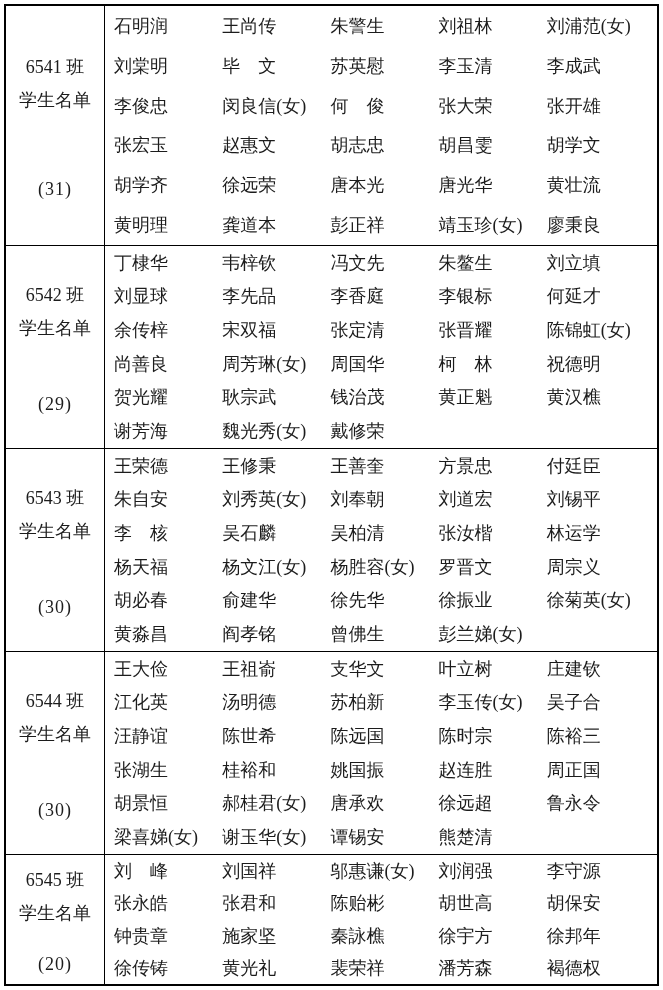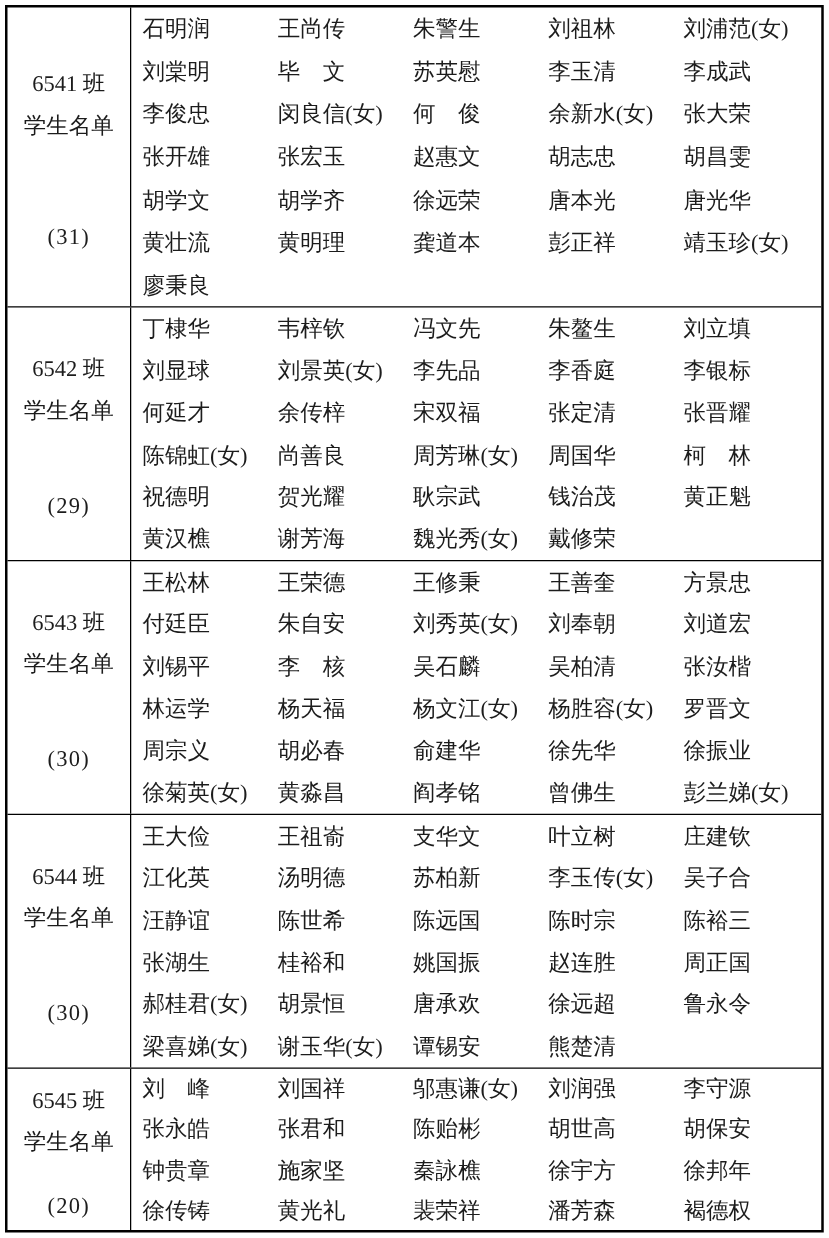--- a/index.html
+++ b/index.html
@@ -98,21 +98,20 @@
           <div class="name">刘祖林</div>
           <div class="name">刘浦范(女)</div>
           <div class="name">刘棠明</div>
           <div class="name">毕　文</div>
           <div class="name">苏英慰</div>
           <div class="name">李玉清</div>
           <div class="name">李成武</div>
           <div class="name">李俊忠</div>
           <div class="name">闵良信(女)</div>
           <div class="name">何　俊</div>
-          <div class="name">余新水(女)</div>
           <div class="name">张大荣</div>
           <div class="name">张开雄</div>
           <div class="name">张宏玉</div>
           <div class="name">赵惠文</div>
           <div class="name">胡志忠</div>
           <div class="name">胡昌雯</div>
           <div class="name">胡学文</div>
           <div class="name">胡学齐</div>
           <div class="name">徐远荣</div>
           <div class="name">唐本光</div>
@@ -134,21 +133,20 @@
       </div>
       <div class="class-count">(29)</div>
     </div>
     <div class="names-cell">
           <div class="name">丁棣华</div>
           <div class="name">韦梓钦</div>
           <div class="name">冯文先</div>
           <div class="name">朱鳌生</div>
           <div class="name">刘立填</div>
           <div class="name">刘显球</div>
-          <div class="name">刘景英(女)</div>
           <div class="name">李先品</div>
           <div class="name">李香庭</div>
           <div class="name">李银标</div>
           <div class="name">何延才</div>
           <div class="name">余传梓</div>
           <div class="name">宋双福</div>
           <div class="name">张定清</div>
           <div class="name">张晋耀</div>
           <div class="name">陈锦虹(女)</div>
           <div class="name">尚善良</div>
@@ -169,21 +167,20 @@
 
   <div class="section s2">
     <div class="label-cell">
       <div class="class-head">
         <div class="class-id">6543 班</div>
         <div class="class-title">学生名单</div>
       </div>
       <div class="class-count">(30)</div>
     </div>
     <div class="names-cell">
-          <div class="name">王松林</div>
           <div class="name">王荣德</div>
           <div class="name">王修秉</div>
           <div class="name">王善奎</div>
           <div class="name">方景忠</div>
           <div class="name">付廷臣</div>
           <div class="name">朱自安</div>
           <div class="name">刘秀英(女)</div>
           <div class="name">刘奉朝</div>
           <div class="name">刘道宏</div>
           <div class="name">刘锡平</div>
@@ -231,22 +228,22 @@
           <div class="name">汪静谊</div>
           <div class="name">陈世希</div>
           <div class="name">陈远国</div>
           <div class="name">陈时宗</div>
           <div class="name">陈裕三</div>
           <div class="name">张湖生</div>
           <div class="name">桂裕和</div>
           <div class="name">姚国振</div>
           <div class="name">赵连胜</div>
           <div class="name">周正国</div>
+          <div class="name">胡景恒</div>
           <div class="name">郝桂君(女)</div>
-          <div class="name">胡景恒</div>
           <div class="name">唐承欢</div>
           <div class="name">徐远超</div>
           <div class="name">鲁永令</div>
           <div class="name">梁喜娣(女)</div>
           <div class="name">谢玉华(女)</div>
           <div class="name">谭锡安</div>
           <div class="name">熊楚清</div>
         </div>
   </div>
 

